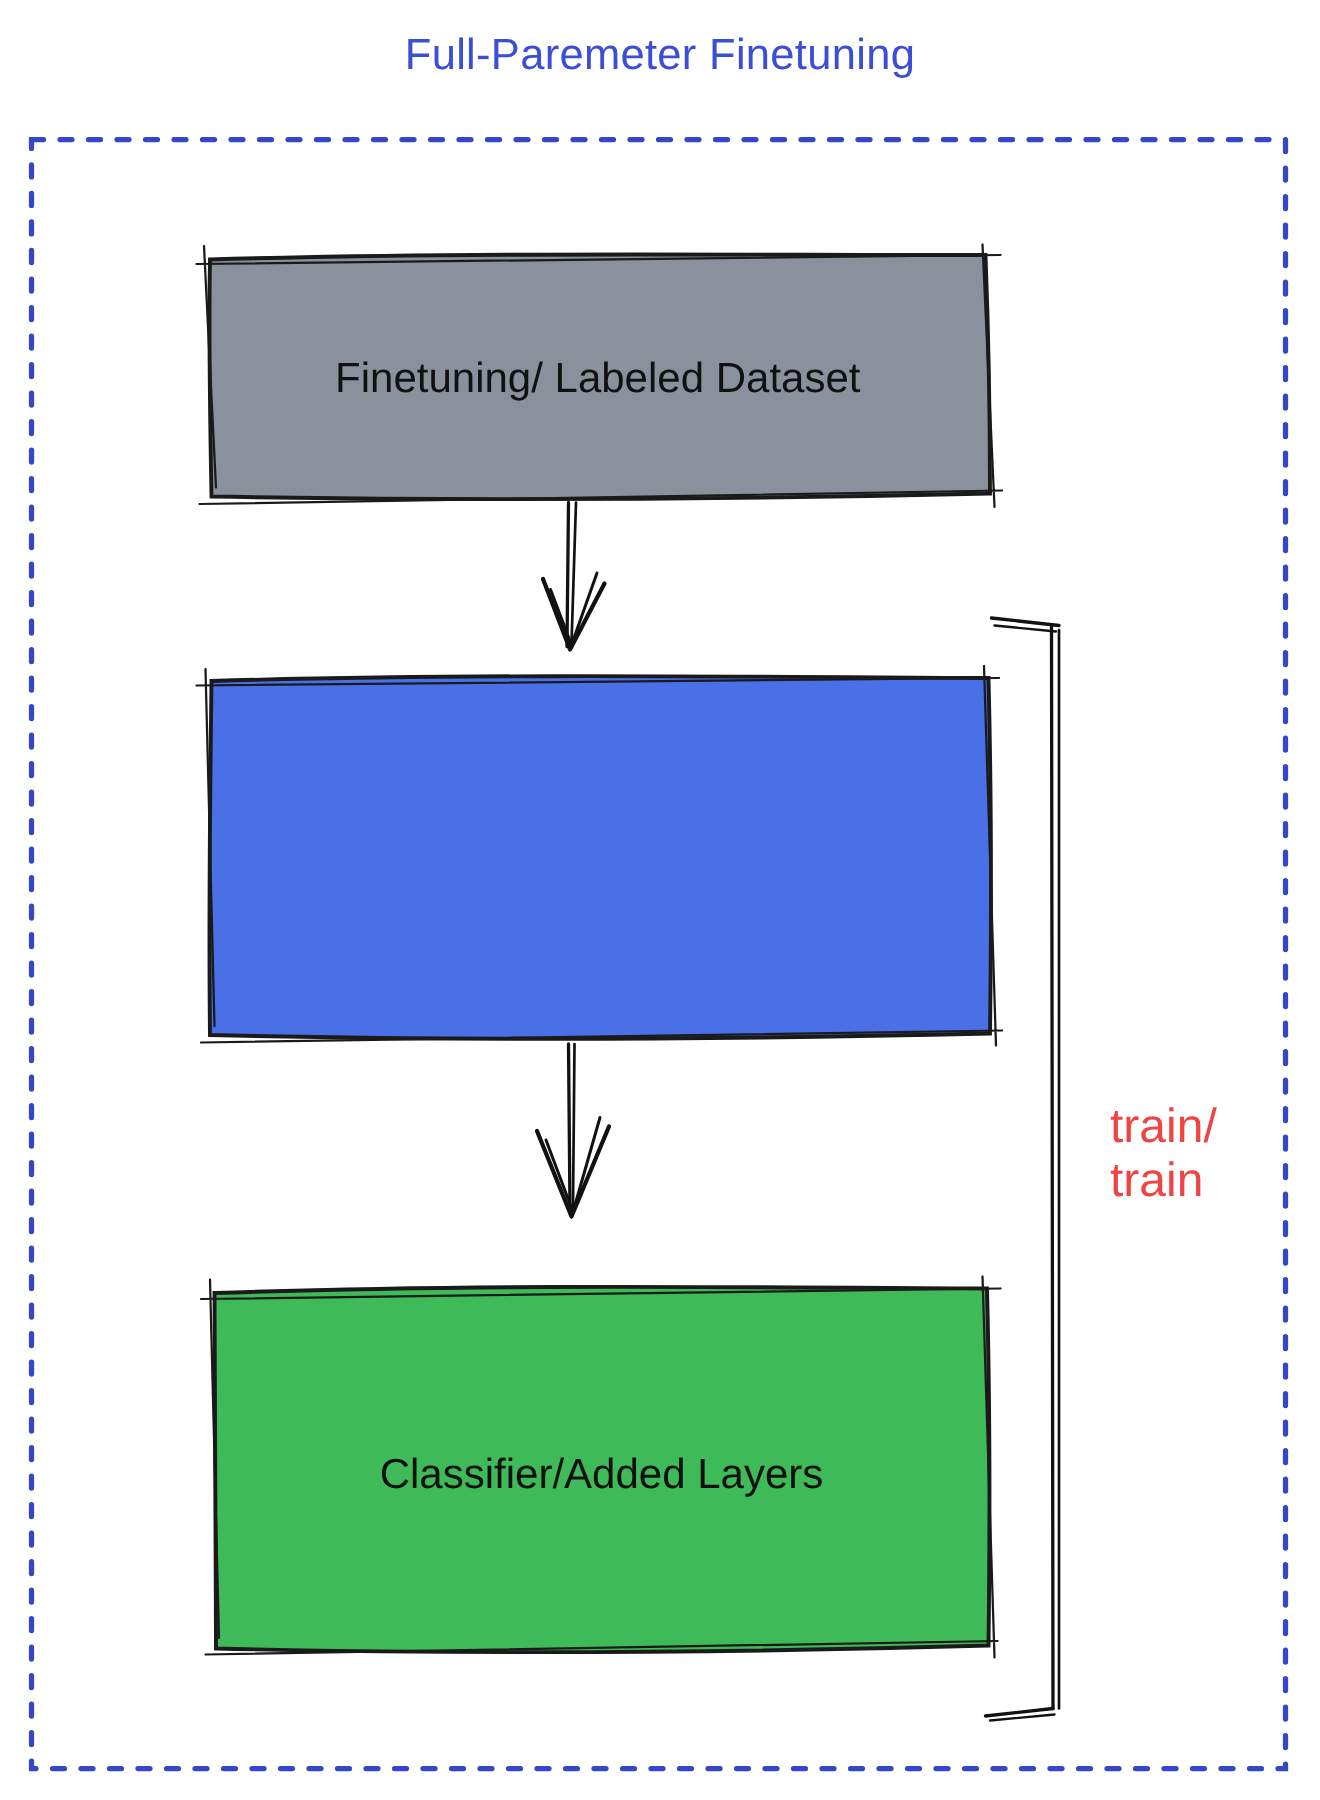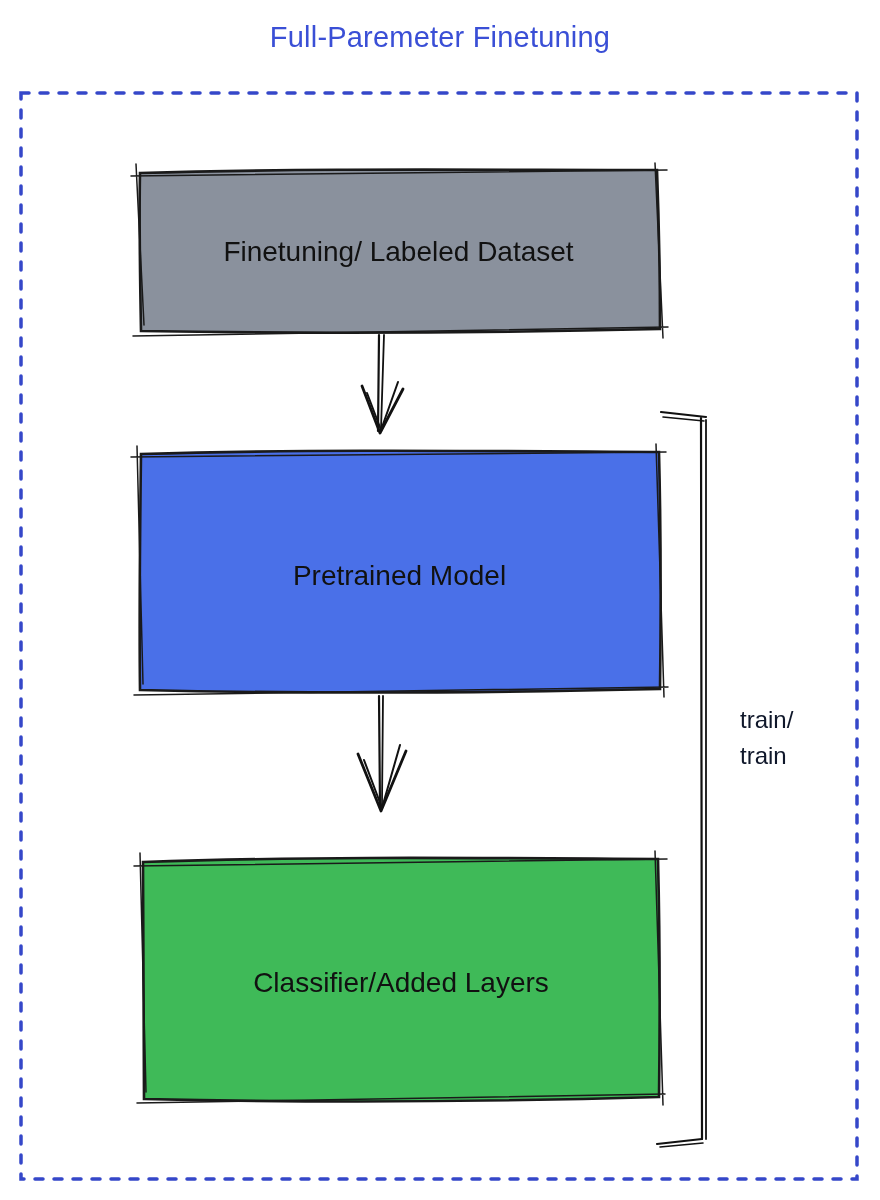--- a/index.html
+++ b/index.html
@@ -26,23 +26,23 @@
     font-size: 28px;
     color: #111111;
     pointer-events: none;
     white-space: nowrap;
   }
   .label-dataset   { left: 137px; top: 171px; width: 523px; height: 161px; padding-bottom: 40px; margin-top: 20px; }
   .label-pretrained{ left: 137px; top: 452px; width: 525px; height: 238px; padding-top: 10px; }
   .label-classifier{ left: 140px; top: 858px; width: 522px; height: 242px; padding-top: 8px; }
   .bracket-annotation {
     position: absolute;
-    left: 740px; top: 702px;
-    font-size: 24px;
-    color: #0f172a;
+    left: 740px; top: 732px;
+    font-size: 32px;
+    color: #ef4444;
     line-height: 36px;
   }
   .bracket-annotation span { display: block; }
 </style>
 </head>
 <body>
 
 <div class="canvas">
 
   <div class="title" style="color: rgb(58, 79, 214);">Full-Paremeter Finetuning</div>
@@ -85,21 +85,20 @@
       <path d="M706,420 L706,1139" stroke-width="1.8"></path>
       <path d="M661,412 L706,417" stroke-width="2.2"></path>
       <path d="M663,417 L704,421" stroke-width="1.6"></path>
       <path d="M702,1139 L657,1144" stroke-width="2.2"></path>
       <path d="M703,1143 L660,1147" stroke-width="1.6"></path>
     </g>
   </svg>
 
   <div class="box-label label-dataset">Finetuning/ Labeled Dataset</div>
 
-  <div class="box-label label-pretrained">Pretrained Model</div>
 
   <div class="box-label label-classifier">Classifier/Added Layers</div>
 
   <div class="bracket-annotation">
     <span>train/</span>
     <span>train</span>
   </div>
 
 </div>
 

